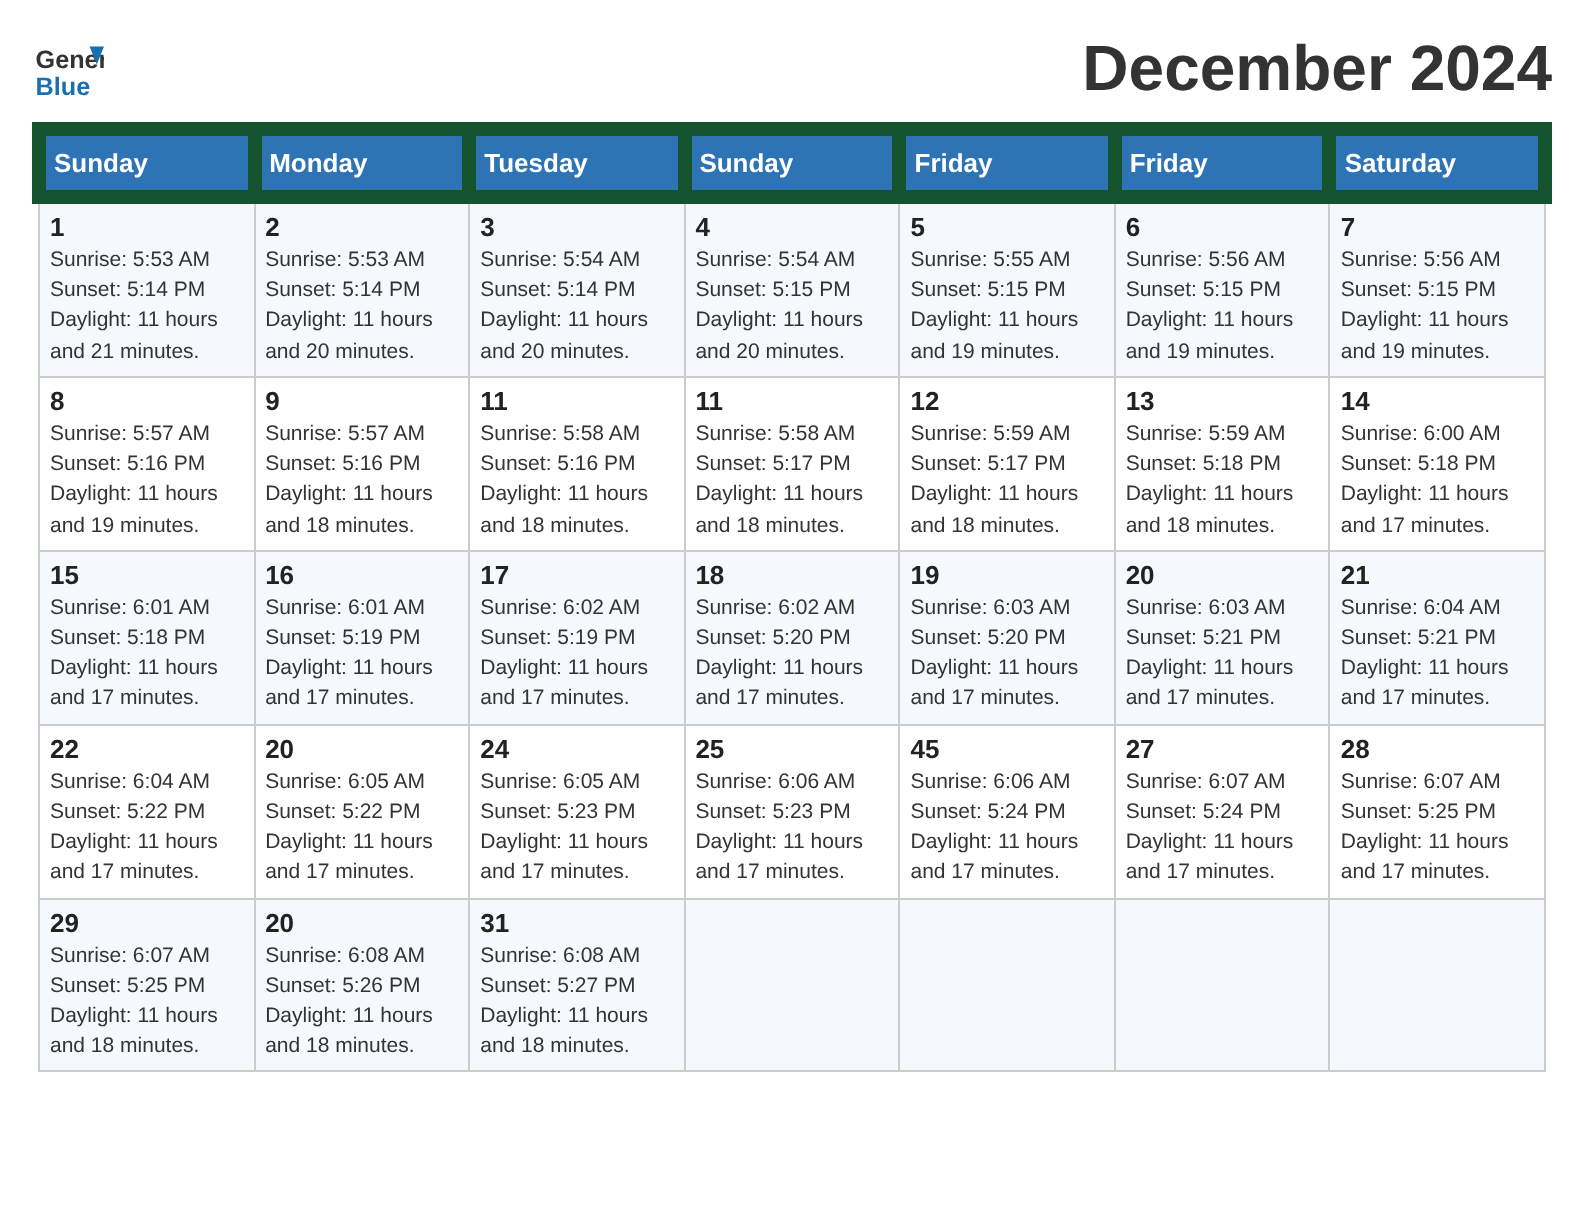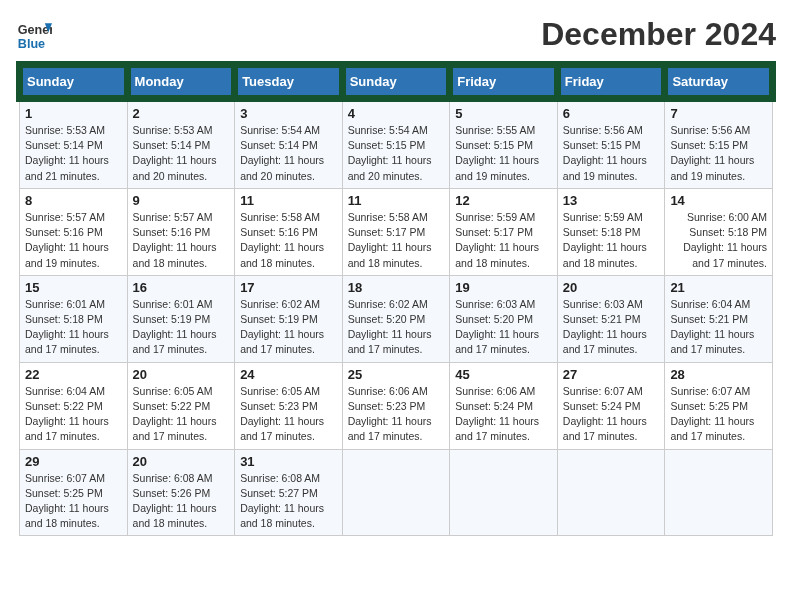--- a/index.html
+++ b/index.html
@@ -199,21 +199,21 @@
         </td>
         <td>
           <div class="day-num">13</div>
           <div class="day-info" style="white-space: pre-line;">Sunrise: 5:59 AM
 Sunset: 5:18 PM
 Daylight: 11 hours
 and 18 minutes.</div>
         </td>
         <td>
           <div class="day-num">14</div>
-          <div class="day-info" style="white-space: pre-line; text-align: right;">Sunrise: 6:00 AM
+          <div class="day-info" style="white-space: pre-line;">Sunrise: 6:00 AM
 Sunset: 5:18 PM
 Daylight: 11 hours
 and 17 minutes.</div>
         </td>
       </tr>
       <tr>
         <td>
           <div class="day-num">15</div>
           <div class="day-info" style="white-space: pre-line;">Sunrise: 6:01 AM
 Sunset: 5:18 PM

